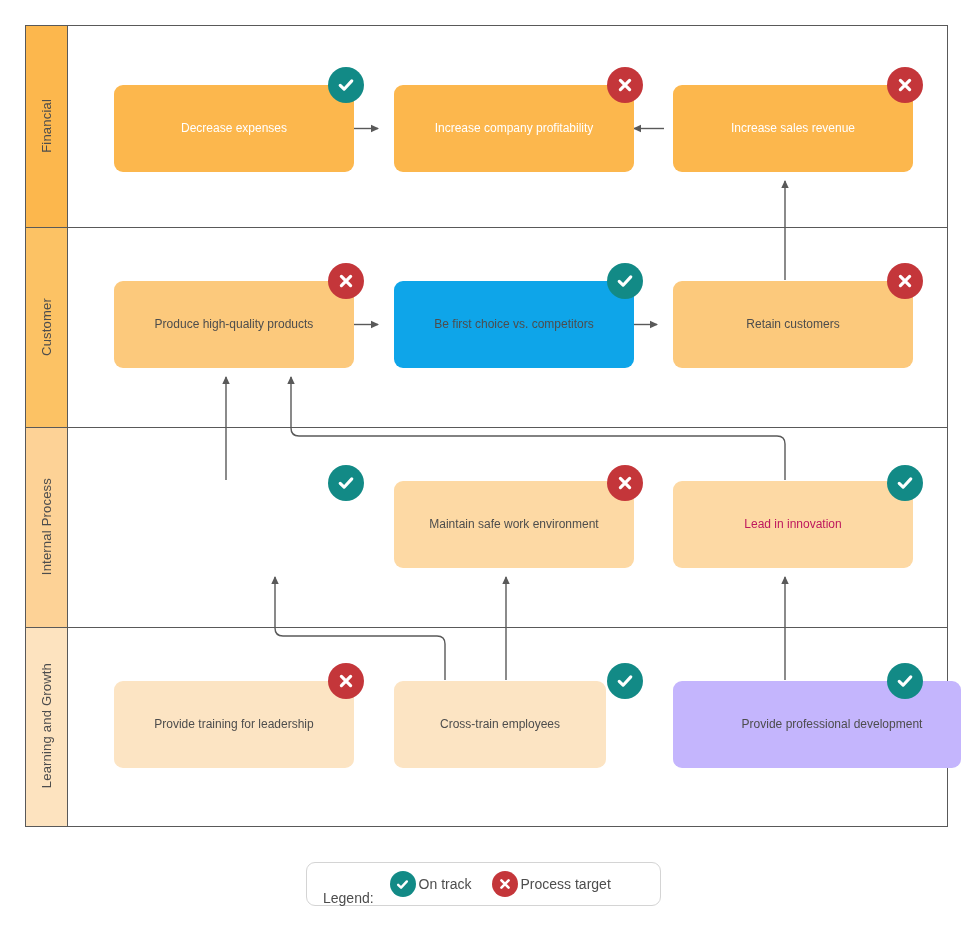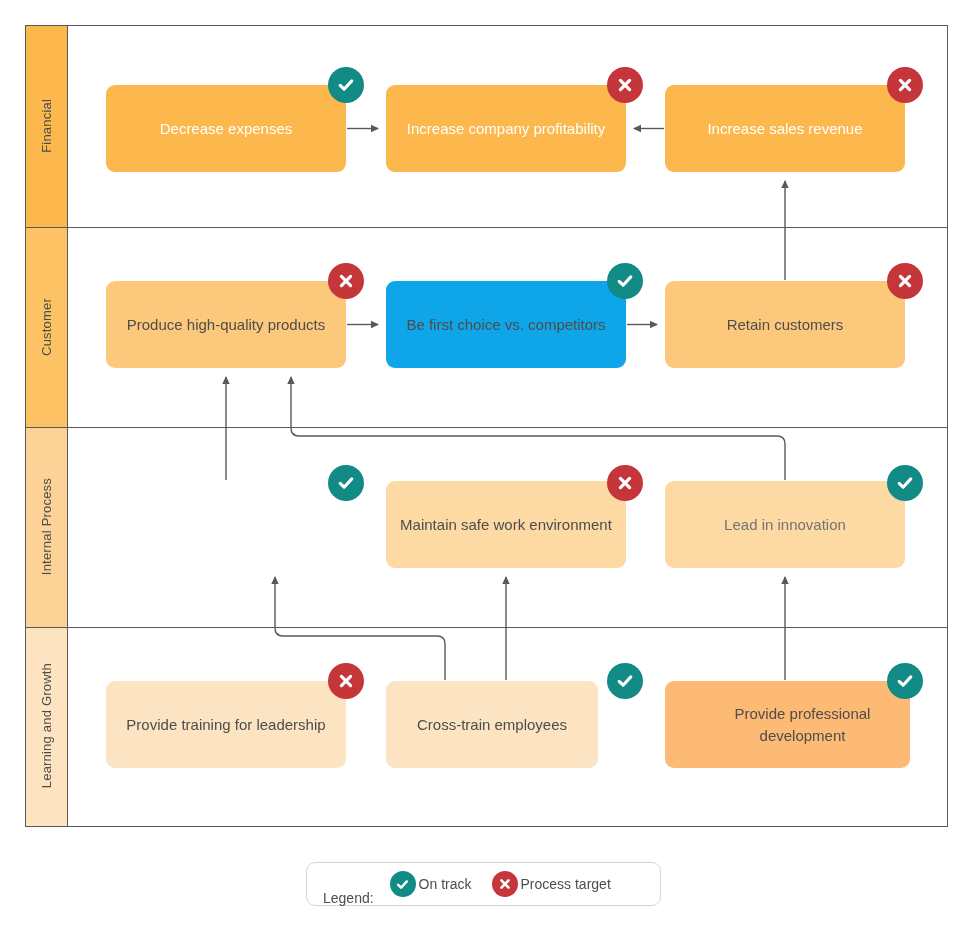--- a/index.html
+++ b/index.html
@@ -64,24 +64,25 @@
 
   
   .node {
     position: absolute;
     box-sizing: border-box;
     border-radius: 9px;
     display: flex;
     align-items: center;
     justify-content: center;
     text-align: center;
-    font-size: 15px;
+    font-size: 12px;
     line-height: 1.45;
     padding: 6px 14px;
     z-index: 4;
+    margin-left: 8px;
   }
   .node-label { display: block; }
 
   
   .badge {
     position: absolute;
     width: 36px;
     height: 36px;
     border-radius: 50%;
     display: flex;
@@ -261,21 +262,21 @@
 
   <div class="node" style="left:386px;top:481px;width:240px;height:87px;background:#fdd9a4;color:#4d4d4d;">
     <span class="node-label">Maintain safe work environment</span>
   </div>
   <div class="badge badge-miss" style="left:607px;top:465px;">
     <svg width="18" height="18" viewBox="0 0 18 18">
       <path d="M4.4 4.4 L13.6 13.6 M13.6 4.4 L4.4 13.6" fill="none" stroke="#ffffff" stroke-width="3.2" stroke-linecap="round"></path>
     </svg>
   </div>
 
-  <div class="node" style="left:665px;top:481px;width:240px;height:87px;background:#fdd9a4;color:#737373;">
+  <div class="node" style="left:665px;top:481px;width:240px;height:87px;background:#fdd9a4;color:#be185d;">
     <span class="node-label">Lead in innovation</span>
   </div>
   <div class="badge badge-ok" style="left:887px;top:465px;">
     <svg width="20" height="20" viewBox="0 0 20 20">
       <path d="M4.2 10.4 L8.1 14.2 L15.8 5.9" fill="none" stroke="#ffffff" stroke-width="3.1" stroke-linecap="round" stroke-linejoin="round"></path>
     </svg>
   </div>
 
   <div class="node" style="left:106px;top:681px;width:240px;height:87px;background:#fce4c3;color:#4d4d4d;">
     <span class="node-label">Provide training for leadership</span>
@@ -288,21 +289,21 @@
 
   <div class="node" style="left:386px;top:681px;width:212px;height:87px;background:#fce4c3;color:#4d4d4d;">
     <span class="node-label">Cross-train employees</span>
   </div>
   <div class="badge badge-ok" style="left:607px;top:663px;">
     <svg width="20" height="20" viewBox="0 0 20 20">
       <path d="M4.2 10.4 L8.1 14.2 L15.8 5.9" fill="none" stroke="#ffffff" stroke-width="3.1" stroke-linecap="round" stroke-linejoin="round"></path>
     </svg>
   </div>
 
-  <div class="node" style="left:665px;top:681px;width:245px;height:87px;background:#fdba74;color:#4d4d4d;padding-left:44px;">
+  <div class="node" style="left:665px;top:681px;width:288px;height:87px;background:#c4b5fd;color:#4d4d4d;padding-left:44px;">
     <span class="node-label">Provide professional development</span>
   </div>
   <div class="badge badge-ok" style="left:887px;top:663px;">
     <svg width="20" height="20" viewBox="0 0 20 20">
       <path d="M4.2 10.4 L8.1 14.2 L15.8 5.9" fill="none" stroke="#ffffff" stroke-width="3.1" stroke-linecap="round" stroke-linejoin="round"></path>
     </svg>
   </div>
 
   <div class="legend">
     <span class="legend-title">Legend:</span>

